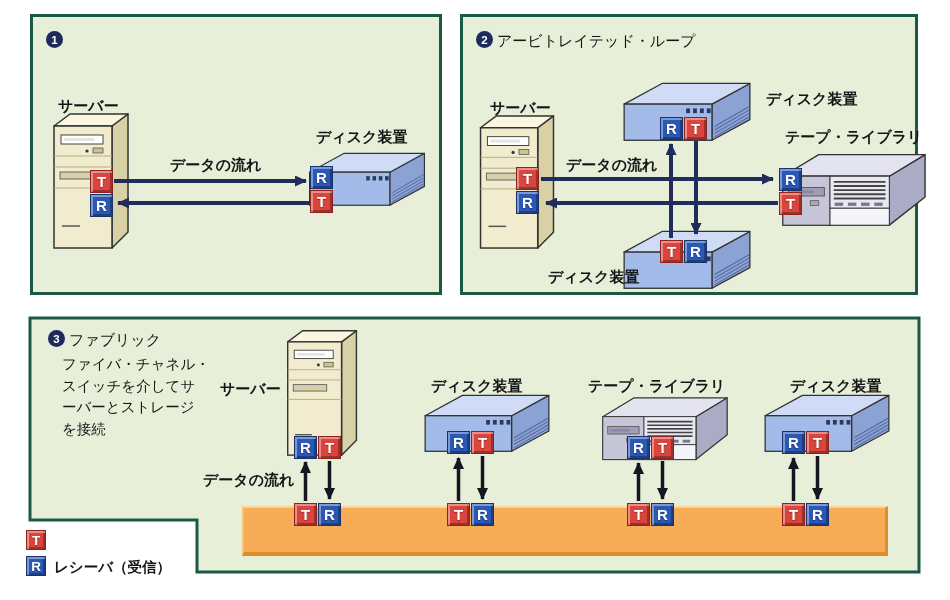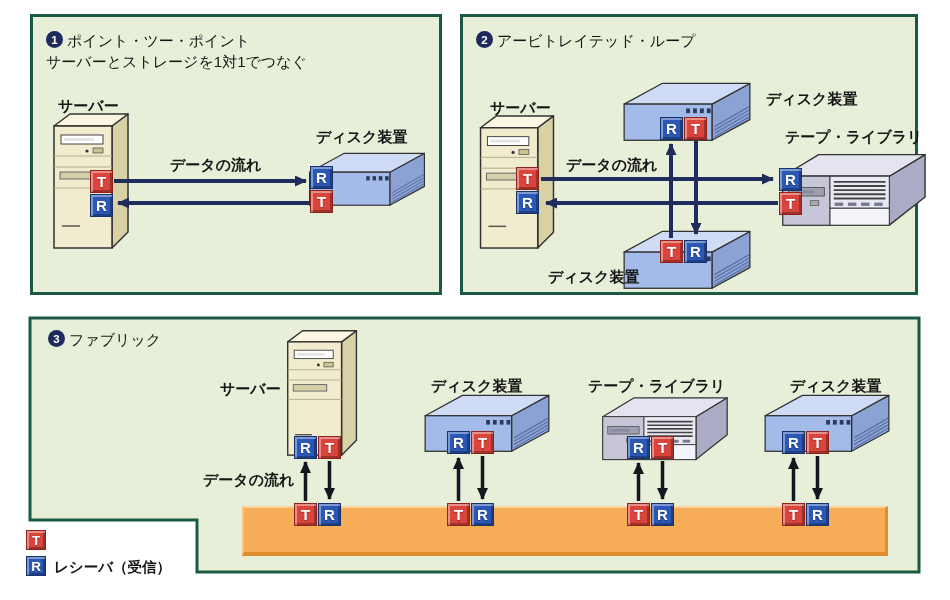--- a/index.html
+++ b/index.html
@@ -89,22 +89,20 @@
         <rect x="71" y="58" width="9" height="3.5" fill="#77778c"></rect>
         <rect x="85" y="58" width="9" height="3.5" fill="#77778c"></rect>
         <rect x="99" y="58" width="9" height="3.5" fill="#77778c"></rect>
         <rect x="52" y="64" width="63" height="18" fill="#f4f4fb" stroke="#333" stroke-width="1"></rect>
       </symbol>
     </defs>
   </svg>
 
   <div class="panel" style="left:30px;top:14px;width:406px;height:275px;"></div>
   <div class="badge" style="left:46px;top:31px;">1</div>
-  <div class="ttl" style="left:67px;top:32px;">ポイント・ツー・ポイント</div>
-  <div class="sub" style="left:46px;top:53px;">サーバーとストレージを1対1でつなぐ</div>
   <div class="lbl" style="left:58px;top:97px;">サーバー</div>
   <div class="lbl" style="left:316px;top:128px;">ディスク装置</div>
   <div class="lbl" style="left:170px;top:156px;">データの流れ</div>
   <svg class="dev" style="left:52px;top:110px;width:80px;height:140px;">
       <use href="#sym-tower"></use>
     </svg>
   <svg class="dev" style="left:308px;top:150px;width:118px;height:57px;">
       <use href="#sym-disk"></use>
     </svg>
 
@@ -127,20 +125,24 @@
     </svg>
   <svg class="dev" style="left:612px;top:228px;width:150px;height:62px;">
       <use href="#sym-disk"></use>
     </svg>
 
   <svg class="p3shape" width="893" height="259">
     <path d="M2,2 H891 V256 H169 V204 H2 Z"></path>
   </svg>
   <div class="badge" style="left:48px;top:330px;">3</div>
   <div class="ttl" style="left:69px;top:331px;">ファブリック</div>
+  <div class="sub wrap4" style="left:62px;top:354px;">ファイバ・チャネル・
+スイッチを介してサ
+ーバーとストレージ
+を接続</div>
   <div class="lbl" style="left:220px;top:380px;">サーバー</div>
   <div class="lbl" style="left:431px;top:377px;">ディスク装置</div>
   <div class="lbl" style="left:588px;top:377px;">テープ・ライブラリ</div>
   <div class="lbl" style="left:790px;top:377px;">ディスク装置</div>
   <div class="lbl" style="left:203px;top:471px;">データの流れ</div>
   <svg class="dev" style="left:284px;top:327px;width:78px;height:130px;">
       <use href="#sym-tower"></use>
     </svg>
   <svg class="dev" style="left:423px;top:392px;width:128px;height:61px;">
       <use href="#sym-disk"></use>

